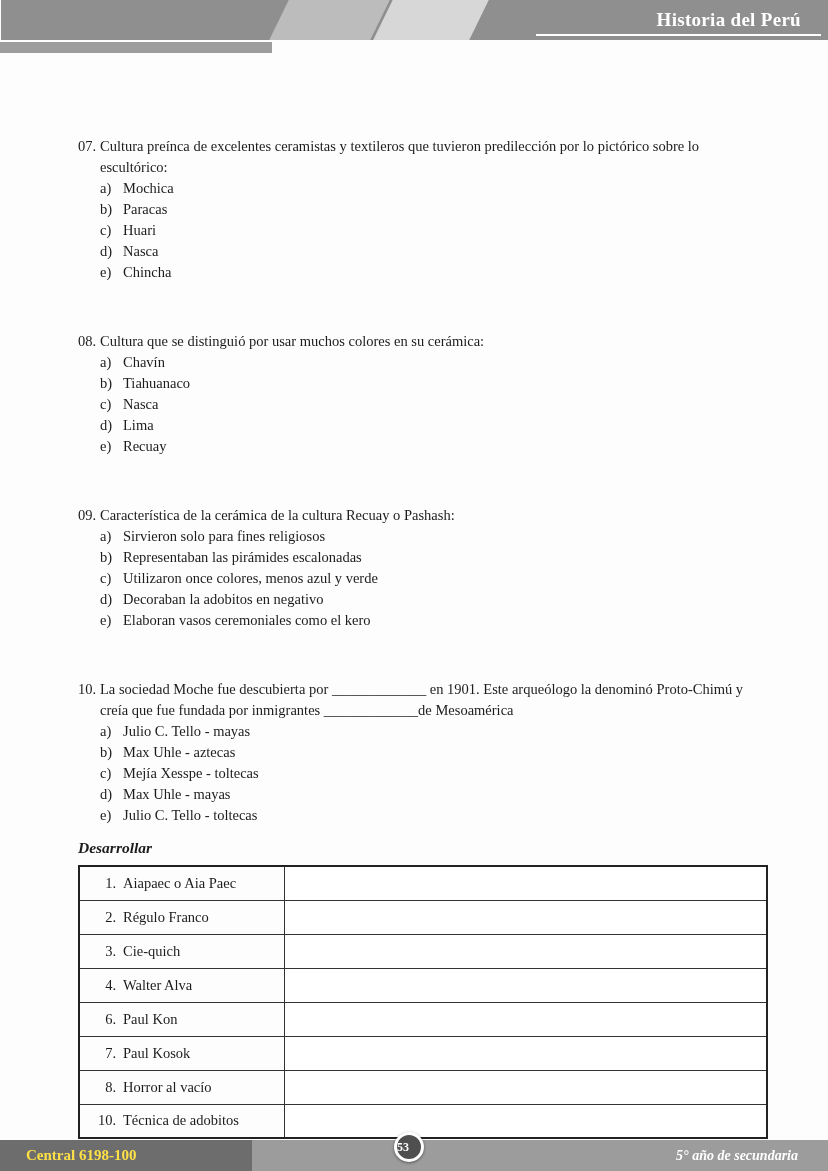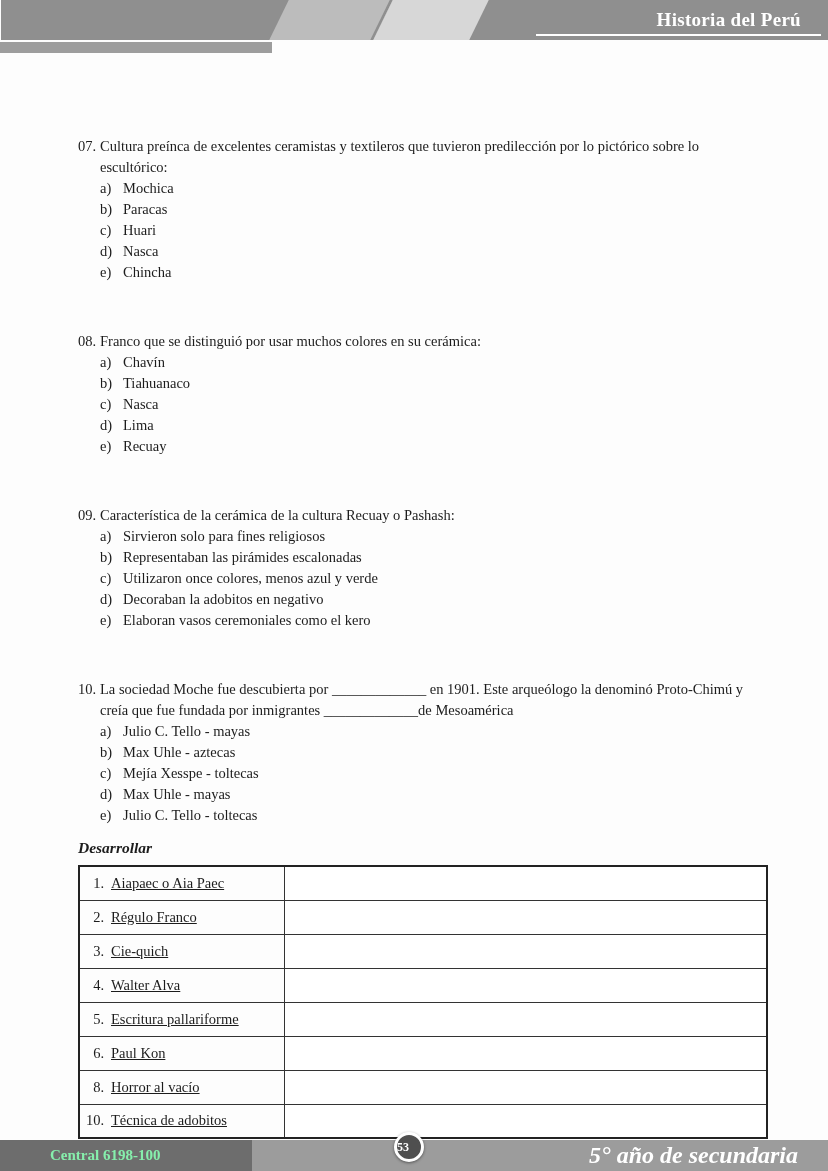--- a/index.html
+++ b/index.html
@@ -56,47 +56,47 @@
   }
 
   table.dev-table {
     border-collapse:collapse; width:690px;
     border:2px solid #222222;
   }
   table.dev-table td {
     border:1px solid #333333;
     height:34px; font-size:14.5px; vertical-align:middle;
   }
-  td.dev-label { width:205px; padding-left:0;text-decoration:underline; }
+  td.dev-label { width:205px; padding-left:12px; }
   td.dev-answer { background:#ffffff; }
   .dev-num { display:inline-block; width:24px; text-align:right; margin-right:7px; }
 
   
   .footer-bar {
     position:absolute; bottom:0; left:0; width:828px; height:31px;
     background:#9c9c9c;
   }
   .footer-left {
     position:absolute; left:0; top:0; width:252px; height:31px;
     background:#6d6d6d;
-    display:flex; align-items:center; padding-left:50px;
-    color:#86efac; font-weight:bold; font-size:15px;
+    display:flex; align-items:center; padding-left:26px;
+    color:#fde047; font-weight:bold; font-size:15px;
   }
   .footer-badge {
     position:absolute; left:394px; top:-8px;
     width:30px; height:30px; border-radius:50%;
     background:#4f4f4f; border:3px solid #ffffff;
     box-shadow:0 1px 3px rgba(0,0,0,.45);
     display:flex; align-items:center; justify-content:flex-start;
     color:#ffffff; font-size:12px; font-weight:bold;
   }
   .footer-grade {
     position:absolute; right:30px; top:0; height:31px;
     display:flex; align-items:center;
-    color:#ffffff; font-weight:bold; font-style:italic; font-size:24px;
+    color:#ffffff; font-weight:bold; font-style:italic; font-size:14px;
   }
 </style>
 </head>
 <body>
 
 <div class="page">
 
   <div class="header-bar">
     <div class="chevron-a"></div>
     <div class="chevron-b"></div>
@@ -130,21 +130,21 @@
       </div>
       <div class="option">
         <span class="olet">e)</span>
         <span class="otext">Chincha</span>
       </div>
     </div>
 
     <div class="question">
       <div class="qstem">
         <span class="qnum">08.</span>
-        <span class="qtext">Franco que se distinguió por usar muchos colores en su cerámica:</span>
+        <span class="qtext">Cultura que se distinguió por usar muchos colores en su cerámica:</span>
       </div>
       <div class="option">
         <span class="olet">a)</span>
         <span class="otext">Chavín</span>
       </div>
       <div class="option">
         <span class="olet">b)</span>
         <span class="otext">Tiahuanaco</span>
       </div>
       <div class="option">
@@ -238,27 +238,27 @@
           <td class="dev-answer"></td>
         </tr>
         <tr>
           <td class="dev-label">
             <span class="dev-num">4.</span><span>Walter Alva</span>
           </td>
           <td class="dev-answer"></td>
         </tr>
         <tr>
           <td class="dev-label">
-            <span class="dev-num">5.</span><span>Escritura pallariforme</span>
-          </td>
-          <td class="dev-answer"></td>
-        </tr>
-        <tr>
-          <td class="dev-label">
             <span class="dev-num">6.</span><span>Paul Kon</span>
+          </td>
+          <td class="dev-answer"></td>
+        </tr>
+        <tr>
+          <td class="dev-label">
+            <span class="dev-num">7.</span><span>Paul Kosok</span>
           </td>
           <td class="dev-answer"></td>
         </tr>
         <tr>
           <td class="dev-label">
             <span class="dev-num">8.</span><span>Horror al vacío</span>
           </td>
           <td class="dev-answer"></td>
         </tr>
         <tr>

